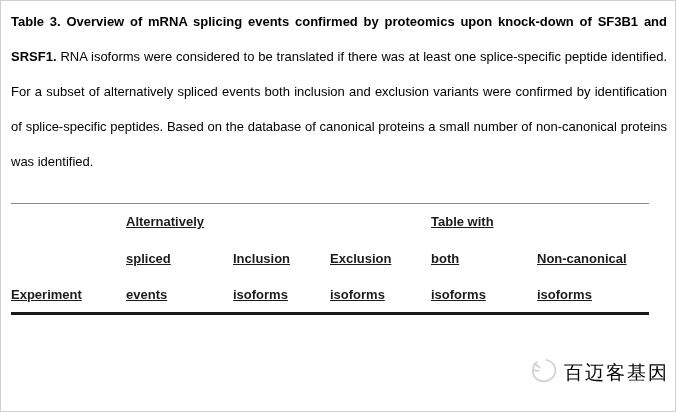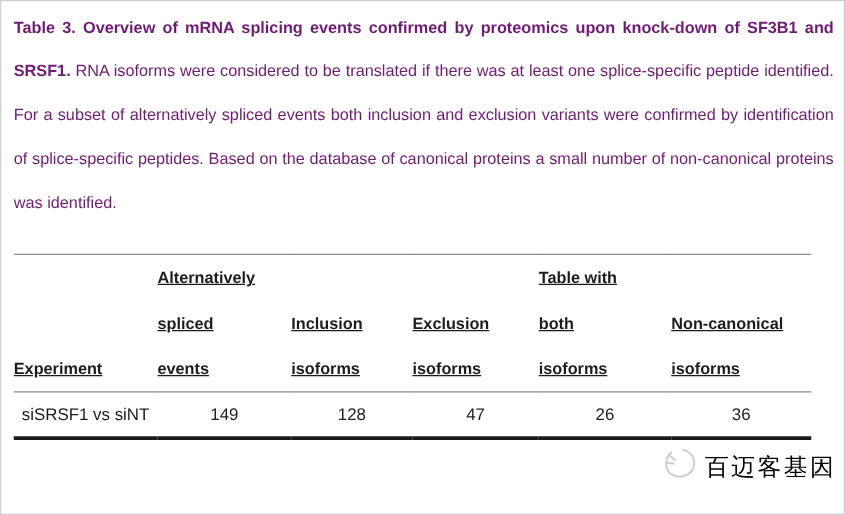--- a/index.html
+++ b/index.html
@@ -19,21 +19,21 @@
   }
   .caption {
     position: absolute;
     top: 3px;
     left: 10px;
     width: 656px;
     margin: 0;
     font-size: 13px;
     line-height: 35px;
     text-align: justify;
-    color: #701a75;
+    color: #000000;
   }
   .caption .cap-bold {
     font-weight: bold;
   }
   .data-table {
     position: absolute;
     top: 202px;
     left: 10px;
     width: 638px;
     border-collapse: collapse;
@@ -116,28 +116,20 @@
       <tr class="hrow-3 hrow-last">
         <th>Experiment</th>
         <th>events</th>
         <th>isoforms</th>
         <th>isoforms</th>
         <th>isoforms</th>
         <th>isoforms</th>
       </tr>
     </thead>
     <tbody>
-      <tr class="drow">
-        <td>siSRSF1 vs siNT</td>
-        <td>149</td>
-        <td>128</td>
-        <td>47</td>
-        <td>26</td>
-        <td>36</td>
-      </tr>
     </tbody>
   </table>
 
   <div class="watermark">
     <span>
       <svg width="30" height="30" viewBox="0 0 32 32">
         <path d="M9 6 C3 10 2 21 9 25 C17 30 27 25 28 17 C29 10 24 5 18 4" fill="none" stroke="#cfcfcf" stroke-width="1.8"></path>
         <path d="M6 8 L12 13" fill="none" stroke="#cfcfcf" stroke-width="1.8"></path>
         <path d="M4 15 L11 16" fill="none" stroke="#cfcfcf" stroke-width="1.8"></path>
       </svg>

